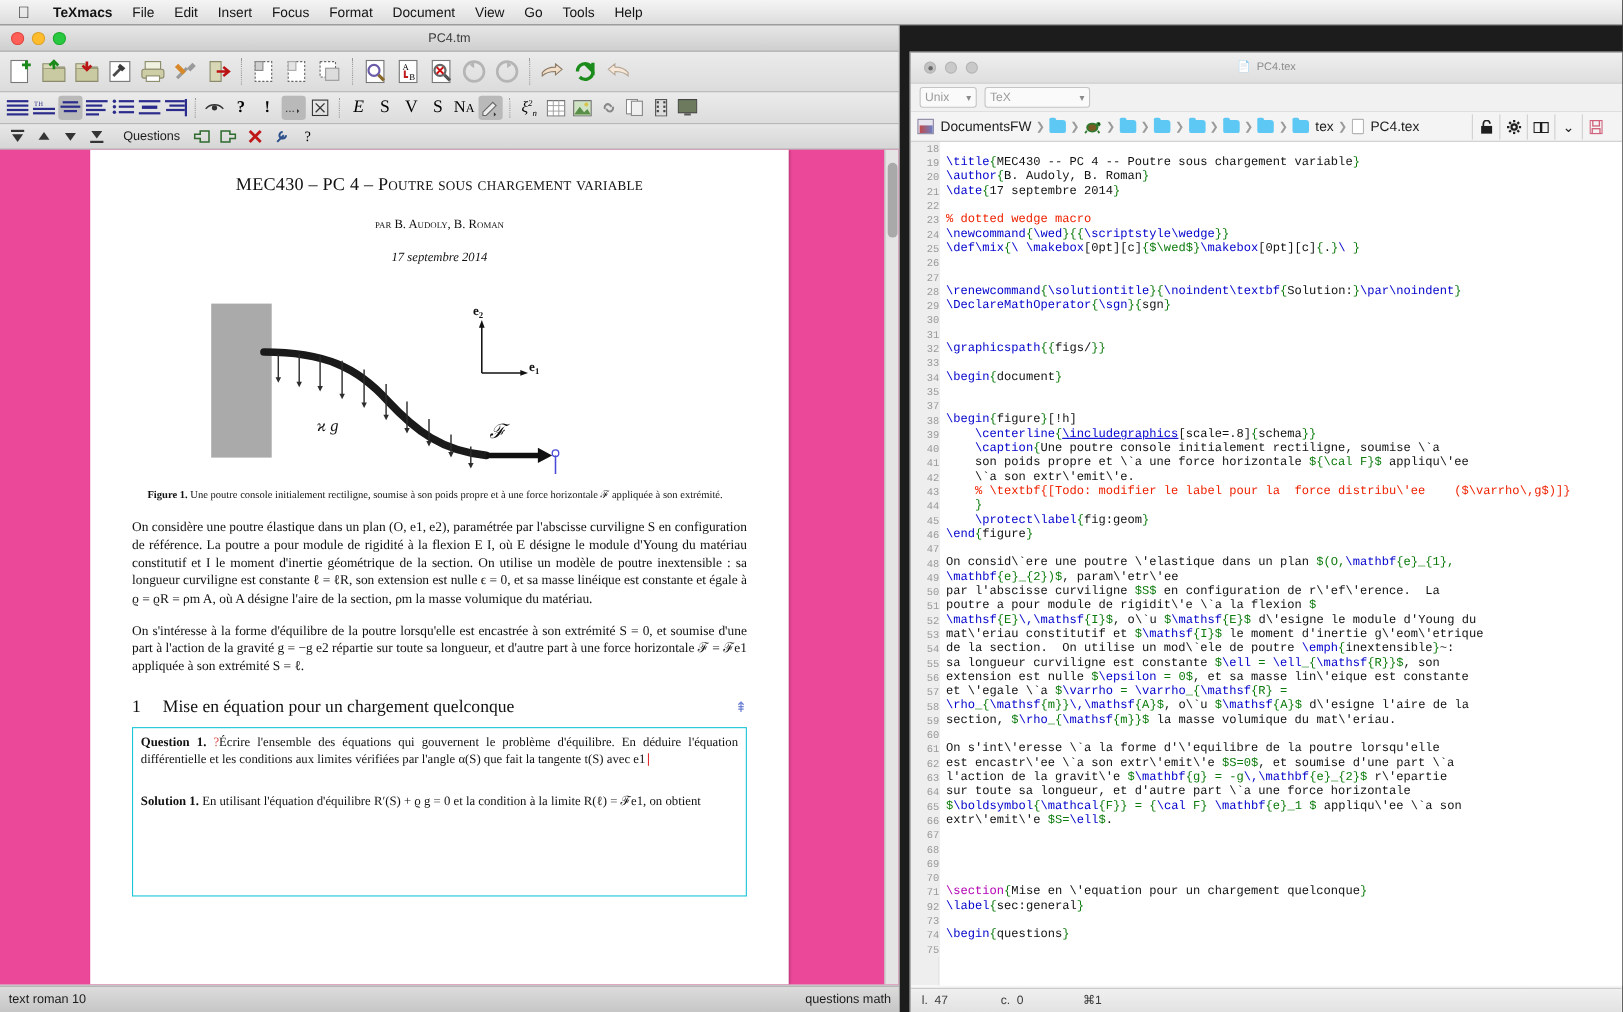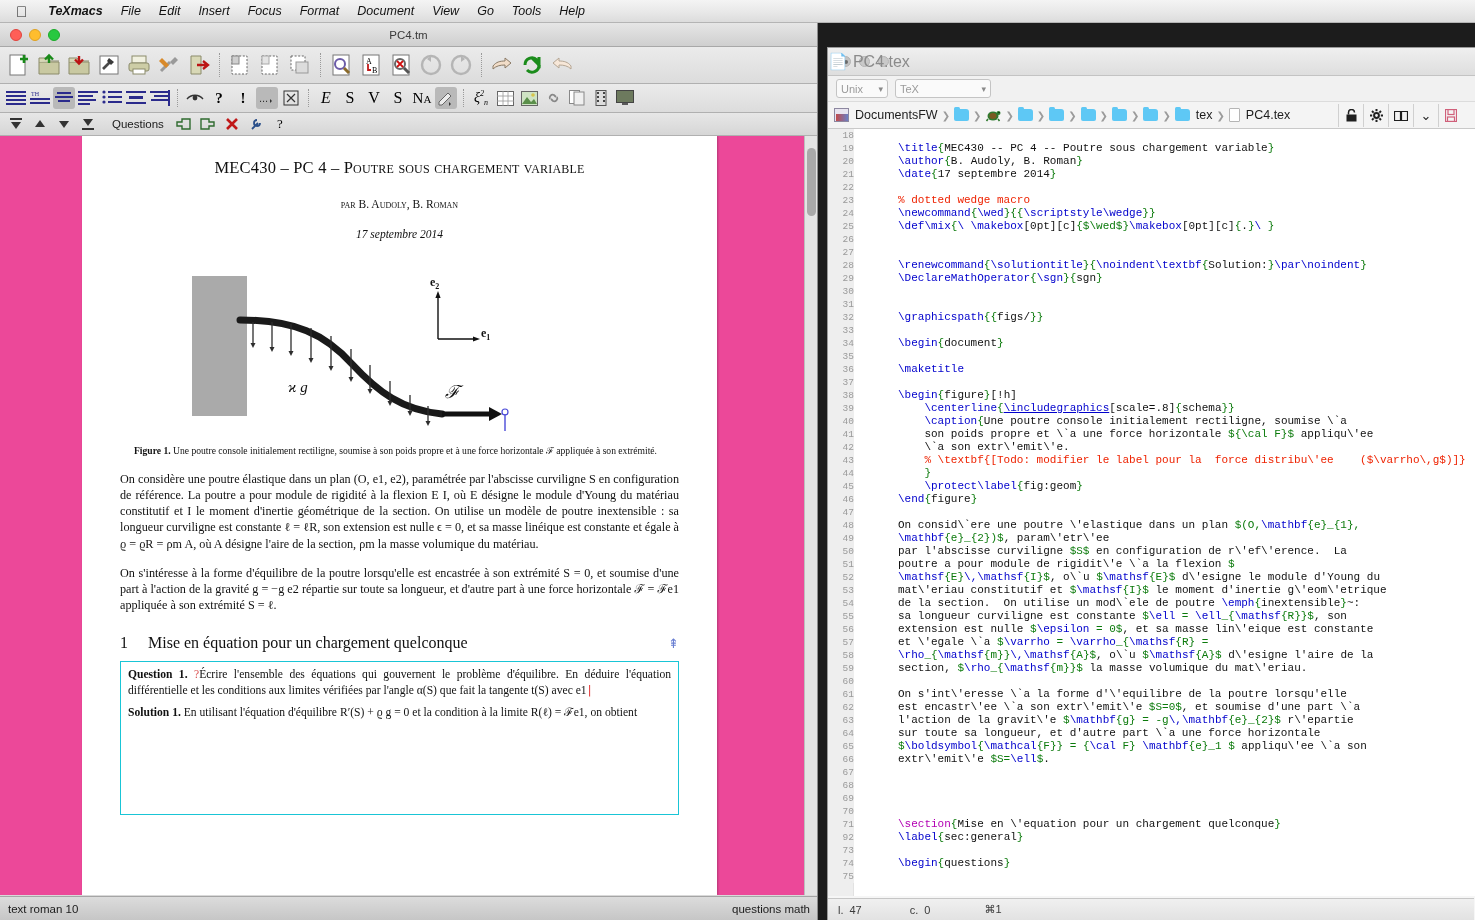--- a/index.html
+++ b/index.html
@@ -13,21 +13,21 @@
   #root { position: relative; width: 1475px; height: 920px; background: #1c1c1c; }
 
   
   .macbar {
     position: absolute; left:0; top:0; width:1475px; height:23px;
     background: linear-gradient(to bottom,#f4f4f4 0%,#e8e8e8 55%,#dcdcdc 100%);
     border-bottom: 1px solid #b4b4b4;
     display:flex; align-items:center; z-index:50;
   }
   .apple-logo { margin-left:16px; margin-right:12px; font-size:15px; line-height:1; color:#1c1c1c; }
-  .macbar .mi { font-size:12.5px; color:#131313; padding:0 9px; line-height:23px; white-space:nowrap;font-style:italic; }
+  .macbar .mi { font-size:12.5px; color:#131313; padding:0 9px; line-height:23px; white-space:nowrap; }
   .macbar .mi.app { font-weight:bold; }
 
   
   .tmwin {
     position:absolute; left:0; top:23px; width:818px; height:897px;
     background:#d9d9d9; border-right:1px solid #8d8d8d;
     overflow:hidden;
   }
   .tm-titlebar {
     position:relative; height:24px;
@@ -140,22 +140,22 @@
     position:relative; height:28px;
     background:linear-gradient(to bottom,#efefef,#dedede);
     border-bottom:1px solid #c3c3c3; display:flex; align-items:center;
   }
   .ce-traffic { display:flex; gap:8px; margin-left:12px; }
   .cdot { width:11px; height:11px; border-radius:50%; background:#c9c9c9; border:1px solid #b4b4b4;}
   .cdot.first { background:#c2c2c2; }
   .cdot.first::after { content:""; display:block; width:4px;height:4px;border-radius:50%;
      background:#6a6a6a; margin:3px auto; }
   .ce-titletext {
-    position:absolute; left:0; right:0; line-height:28px;
-    font-size:16px; color:#8b8b8b; pointer-events:none;
+    position:absolute; left:0; right:0; text-align:center; line-height:28px;
+    font-size:10px; color:#8b8b8b; pointer-events:none;
   }
   .ce-titletext .pgico { margin-right:5px; }
 
   .ce-sel-row {
     height:26px; background:#f1f1f1; border-bottom:1px solid #dcdcdc;
     display:flex; align-items:center; padding-left:8px; gap:7px;
   }
   .selbox {
     height:19px; border:1px solid #c4c4c4; border-radius:3px; background:#fafafa;
     display:flex; align-items:center; justify-content:space-between;
@@ -203,21 +203,21 @@
   .gutter {
     position:absolute; left:0; top:0; width:26px; height:100%;
     background:#eeeeee; border-right:1px solid #e2e2e2;
   }
   .codelines { position:absolute; left:0; top:0; right:0; }
   .cl { height:13px; line-height:13px; font-size:11px; white-space:pre; display:flex; }
   .ln {
     width:26px; min-width:26px; text-align:right; padding-right:0;
     color:#9a9a9a; font-size:9.5px; background:#eeeeee;
   }
-  .code { padding-left:6px;margin-left:38px; }
+  .code { padding-left:6px; }
   .k { color:#0000cc; }            
   .b { color:#0b7a0b; }            
   .t { color:#111111; }            
   .c { color:#ee2200; }            
   .m { color:#0b7a0b; }            
   .p { color:#b300b3; }            
   .u { color:#0000cc; text-decoration:underline; }
 
   .ce-status {
     position:absolute; left:0; bottom:0; width:646px; height:22px;
@@ -678,21 +678,21 @@
           <span class="sec-num">1</span>
           <span>Mise en équation pour un chargement quelconque</span>
           <span class="sec-flag">⇞</span>
         </div>
 
         <div class="qbox">
           <div class="qp">
             <b>Question 1.</b>
             <span class="qmark">?</span><span>Écrire l'ensemble des équations qui gouvernent le problème d'équilibre. En déduire l'équation différentielle et les conditions aux limites vérifiées par l'angle α(S) que fait la tangente t(S) avec e1</span><span class="redcaret">∣</span>
           </div>
-          <div class="qp" style="margin-top:6px">
+          <div class="qp" style="margin-top:22px">
             <b>Solution 1.</b>
             <span>En utilisant l'équation d'équilibre R′(S) + ϱ g = 0 et la condition à la limite R(ℓ) = ℱe1, on obtient</span>
           </div>
         </div>
       </div>
 
       <div class="scrollbar">
         <div class="scrollthumb"></div>
       </div>
     </div>
@@ -810,21 +810,20 @@
           <div class="cl"><span class="ln">26</span><span class="code"></span></div>
           <div class="cl"><span class="ln">27</span><span class="code"></span></div>
           <div class="cl"><span class="ln">28</span><span class="code"><span class="k">\renewcommand</span><span class="b">{</span><span class="k">\solutiontitle</span><span class="b">}{</span><span class="k">\noindent\textbf</span><span class="b">{</span><span class="t">Solution:</span><span class="b">}</span><span class="k">\par\noindent</span><span class="b">}</span></span></div>
           <div class="cl"><span class="ln">29</span><span class="code"><span class="k">\DeclareMathOperator</span><span class="b">{</span><span class="k">\sgn</span><span class="b">}{</span><span class="t">sgn</span><span class="b">}</span></span></div>
           <div class="cl"><span class="ln">30</span><span class="code"></span></div>
           <div class="cl"><span class="ln">31</span><span class="code"></span></div>
           <div class="cl"><span class="ln">32</span><span class="code"><span class="k">\graphicspath</span><span class="b">{{</span><span class="t">figs/</span><span class="b">}}</span></span></div>
           <div class="cl"><span class="ln">33</span><span class="code"></span></div>
           <div class="cl"><span class="ln">34</span><span class="code"><span class="k">\begin</span><span class="b">{</span><span class="t">document</span><span class="b">}</span></span></div>
           <div class="cl"><span class="ln">35</span><span class="code"></span></div>
-          <div class="cl"><span class="ln">36</span><span class="code"><span class="k">\maketitle</span></span></div>
           <div class="cl"><span class="ln">37</span><span class="code"></span></div>
           <div class="cl"><span class="ln">38</span><span class="code"><span class="k">\begin</span><span class="b">{</span><span class="t">figure</span><span class="b">}</span><span class="t">[!h]</span></span></div>
           <div class="cl"><span class="ln">39</span><span class="code"><span class="t">    </span><span class="k">\centerline</span><span class="b">{</span><span class="u">\includegraphics</span><span class="t">[scale=.8]</span><span class="b">{</span><span class="t">schema</span><span class="b">}}</span></span></div>
           <div class="cl"><span class="ln">40</span><span class="code"><span class="t">    </span><span class="k">\caption</span><span class="b">{</span><span class="t">Une poutre console initialement rectiligne, soumise \`a</span></span></div>
           <div class="cl"><span class="ln">41</span><span class="code"><span class="t">    son poids propre et \`a une force horizontale </span><span class="m">${\cal F}$</span><span class="t"> appliqu\'ee</span></span></div>
           <div class="cl"><span class="ln">42</span><span class="code"><span class="t">    \`a son extr\'emit\'e.</span></span></div>
           <div class="cl"><span class="ln">43</span><span class="code"><span class="c">    % \textbf{[Todo: modifier le label pour la  force distribu\'ee    ($\varrho\,g$)]}</span></span></div>
           <div class="cl"><span class="ln">44</span><span class="code"><span class="t">    </span><span class="b">}</span></span></div>
           <div class="cl"><span class="ln">45</span><span class="code"><span class="t">    </span><span class="k">\protect\label</span><span class="b">{</span><span class="t">fig:geom</span><span class="b">}</span></span></div>
           <div class="cl"><span class="ln">46</span><span class="code"><span class="k">\end</span><span class="b">{</span><span class="t">figure</span><span class="b">}</span></span></div>

